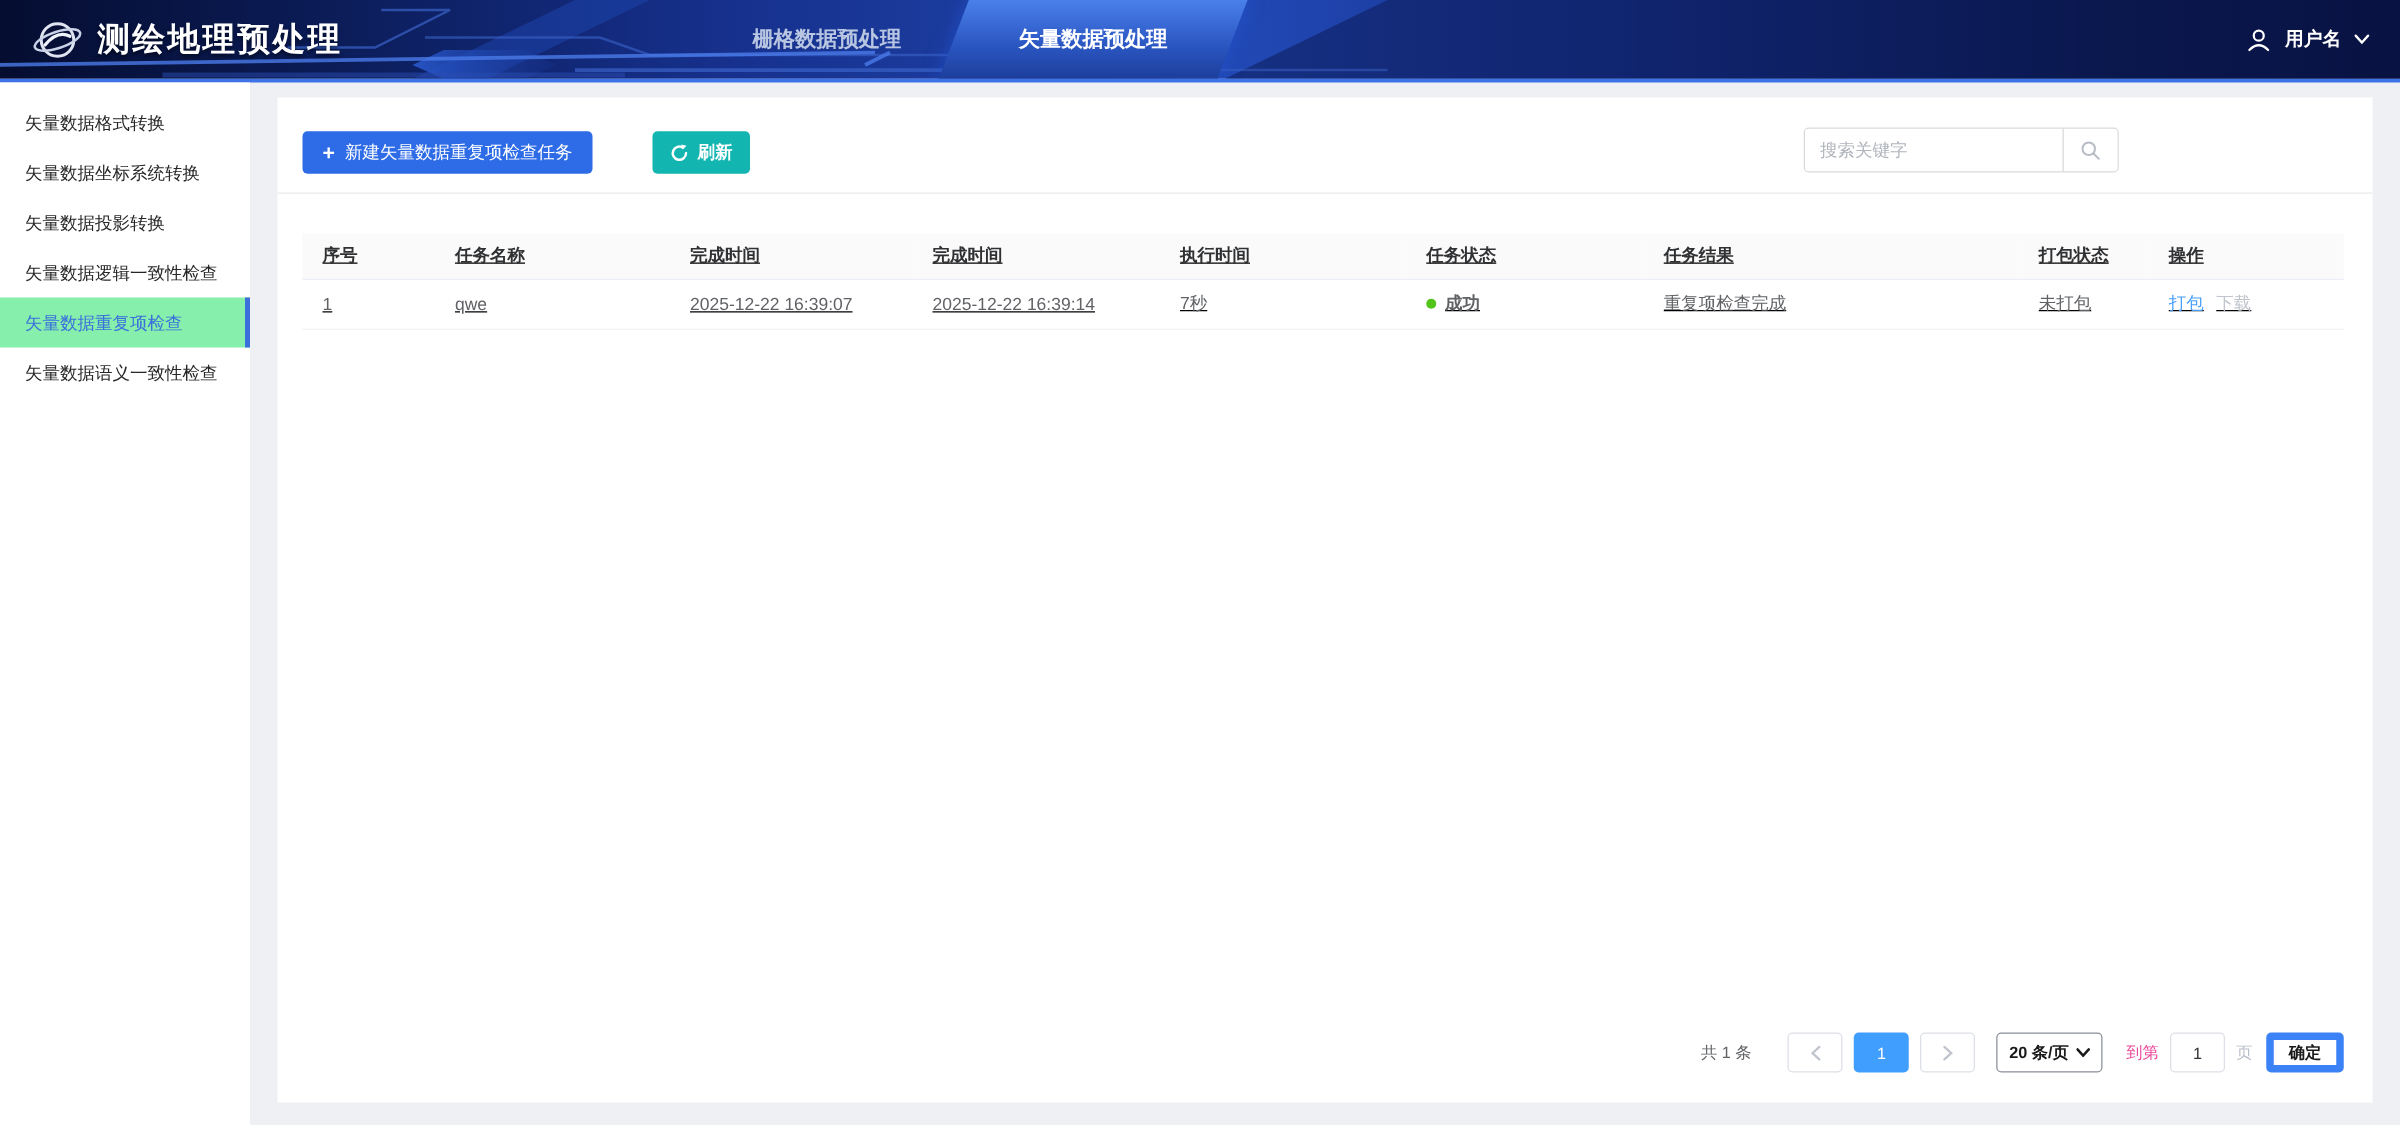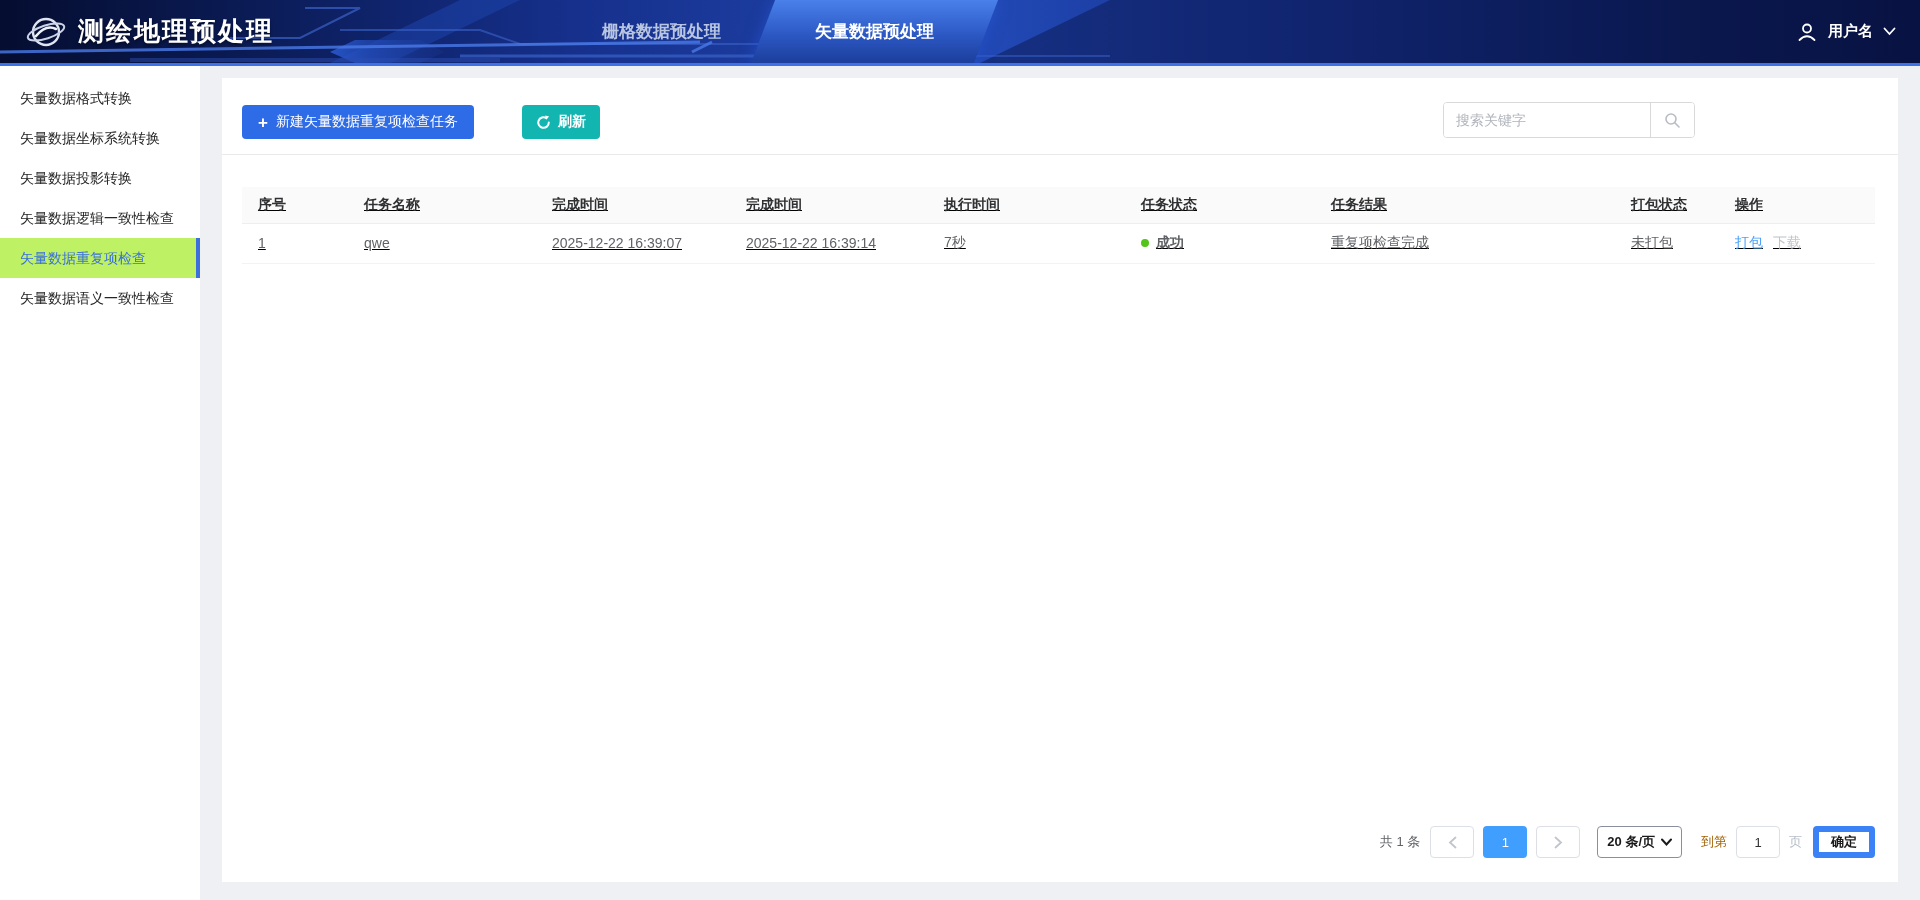--- a/index.html
+++ b/index.html
@@ -55,21 +55,21 @@
   
   .sidebar {
     position:absolute; left:0; top:66px; width:200px; height:834px;
     background:#ffffff; padding-top:12px;
   }
   .side-item {
     height:40px; line-height:40px; padding-left:20px;
     font-size:14px; color:#262626; cursor:pointer; white-space:nowrap;
   }
   .side-item.active {
-    background:#bef264; color:#3a6fdc;
+    background:#86efac; color:#3a6fdc;
     border-right:4px solid #3a6fdc;
   }
 
   
   .panel {
     position:absolute; left:222px; top:78px; width:1676px; height:804px;
     background:#ffffff;
   }
   .toolbar {
     position:relative; height:77px; border-bottom:1px solid #e8eaec;
@@ -120,37 +120,37 @@
     background:#52c41a; margin-right:7px; vertical-align:middle;
   }
   .link-pack { color:#4aa0f8; cursor:pointer; margin-right:10px; }
   .link-download { color:#c0c4cc; cursor:not-allowed; }
 
   
   .pagination {
     position:absolute; right:23px; bottom:24px;
     display:flex; align-items:center; gap:9px; font-size:13px; color:#606266;
   }
-  .pg-total { margin-right:1px; color:#606266; }
+  .pg-total { margin-right:20px; color:#606266; }
   .pg-btn {
     width:44px; height:32px; border:1px solid #dcdfe6; border-radius:4px;
     background:#ffffff; display:flex; align-items:center; justify-content:center;
     cursor:default;
   }
   .pg-page {
     width:44px; height:32px; border-radius:4px; background:#409eff;
     color:#ffffff; display:flex; align-items:center; justify-content:center;
     font-size:13px; cursor:pointer;
   }
   .pg-size {
     height:32px; border:1px solid #8a8f99; border-radius:4px; background:#ffffff;
     display:flex; align-items:center; gap:6px; padding:0 9px;
     font-size:13px; color:#1a1a1a; font-weight:bold; cursor:pointer; margin-left:8px;
   }
-  .pg-goto-label { color:#a16207; margin-left:10px; }
+  .pg-goto-label { color:#ec4899; margin-left:10px; }
   .pg-input {
     width:44px; height:32px; border:1px solid #dcdfe6; border-radius:4px;
     text-align:center; font-size:13px; color:#303133; outline:none; font-family:inherit;
   }
   .pg-page-label { color:#b8bec8; }
   .pg-confirm {
     height:32px; border:6px solid #3b82f6; border-radius:4px; background:#ffffff;
     font-size:13px; font-weight:bold; color:#1a1a1a; padding:0 12px;
     cursor:pointer; font-family:inherit; margin-left:2px;
   }

